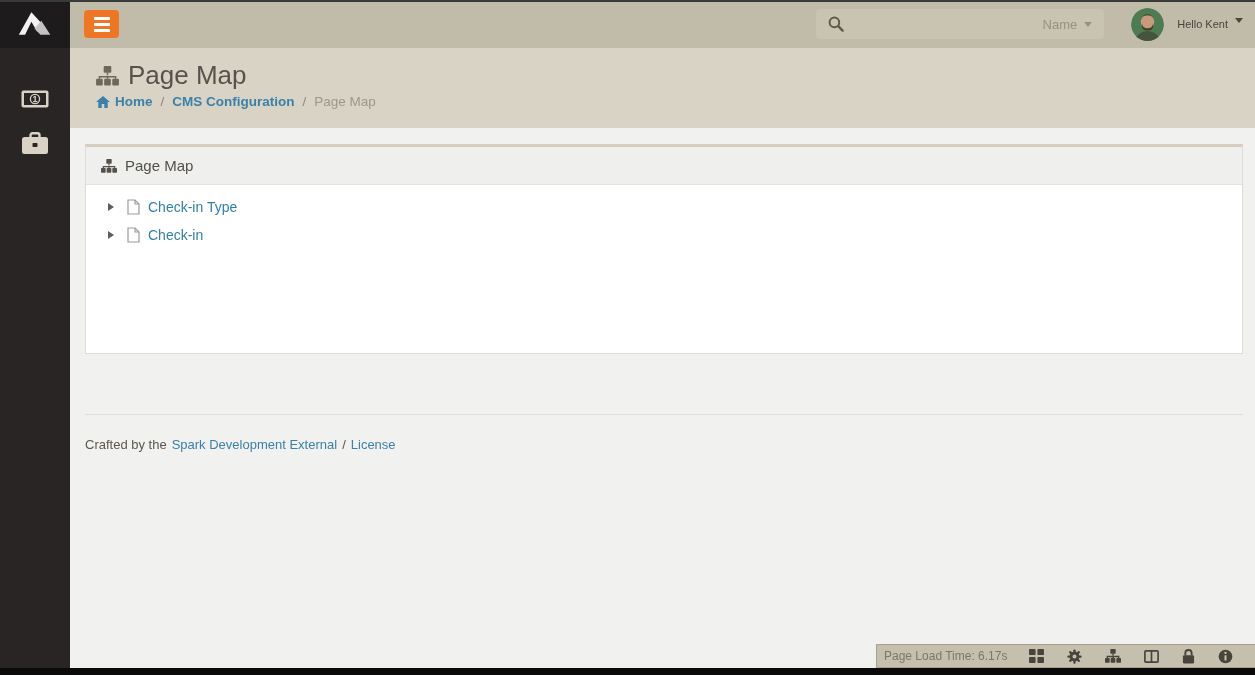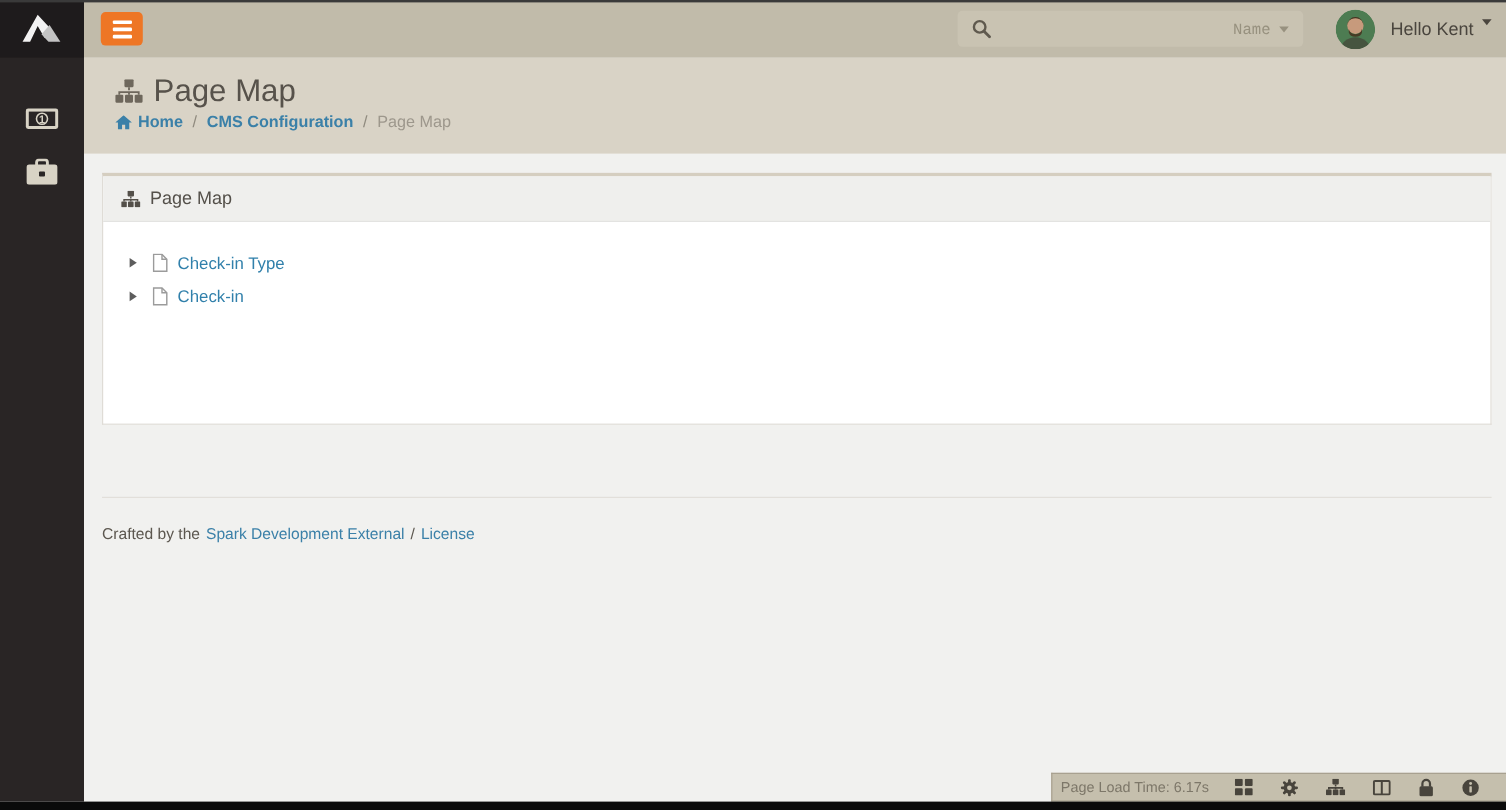--- a/index.html
+++ b/index.html
@@ -17,27 +17,27 @@
   .side-icon{cursor:pointer;line-height:0;}
 
   
   .navbar{position:absolute;left:70px;top:0;width:1185px;height:48px;background:#c1bbaa;z-index:30;}
   .hamburger{position:absolute;left:14px;top:10px;width:35px;height:28px;background:#ee7625;border:none;
              border-radius:4px;display:flex;flex-direction:column;justify-content:center;align-items:center;
              gap:3px;cursor:pointer;padding:0;}
   .hamburger .bar{width:16px;height:3px;background:#fff;border-radius:1px;}
   .nav-right{position:absolute;right:0;top:0;height:48px;display:flex;align-items:center;padding-right:12px;}
   .searchbox{position:relative;width:288px;height:30px;background:#c9c3b2;border-radius:4px;display:flex;
-             align-items:center;padding:0 12px;box-sizing:border-box;margin-right:27px;font-family:Liberation Mono, monospace;}
+             align-items:center;padding:0 12px;box-sizing:border-box;margin-right:27px;}
   .searchbox svg{flex:none;margin-right:8px;}
   .search-input{flex:1;background:transparent;border:none;outline:none;font-size:13px;color:#55504a;min-width:0;
                 font-family:inherit;}
   .search-filter{display:flex;align-items:center;gap:7px;color:#97917f;font-size:13px;cursor:pointer;flex:none;}
   .avatar{width:33px;height:33px;border-radius:50%;overflow:hidden;margin-right:13px;flex:none;cursor:pointer;line-height:0;}
-  .greeting{display:flex;align-items:flex-start;gap:7px;color:#4a453e;font-size:15px;cursor:pointer;}
+  .greeting{display:flex;align-items:flex-start;gap:7px;color:#4a453e;font-size:11px;cursor:pointer;}
 
   
   .caret-down{display:inline-block;width:0;height:0;border-left:4px solid transparent;
               border-right:4px solid transparent;border-top:5px solid currentColor;}
   .caret-right{display:inline-block;width:0;height:0;border-top:4px solid transparent;
                border-bottom:4px solid transparent;border-left:6px solid #5d5d5d;cursor:pointer;}
 
   
   .page-header{position:absolute;left:70px;top:48px;width:1185px;height:80px;background:#d9d3c6;
                box-sizing:border-box;padding:12px 0 0 26px;z-index:20;}
@@ -47,21 +47,21 @@
   .crumb-link{color:#3b80a8;text-decoration:none;cursor:pointer;display:flex;align-items:center;gap:5px;font-weight:bold;}
   .crumb-sep{color:#8f8a7e;}
   .crumb-current{color:#9d978c;}
 
   
   .panel{position:absolute;left:85px;top:144px;width:1158px;height:210px;box-sizing:border-box;
          background:#fff;border:1px solid #dfdcd6;border-top:3px solid #d5cec0;}
   .panel-heading{height:37px;background:#efefed;border-bottom:1px solid #e3e3e1;display:flex;align-items:center;
                  gap:8px;padding:0 15px;font-size:15px;color:#54504a;}
   .panel-heading .pnl-icon{color:#54504a;line-height:0;}
-  .panel-body{padding:20px 15px 0 15px;}
+  .panel-body{padding:8px 15px 0 15px;}
   .tree-row{display:flex;align-items:center;height:28px;padding-left:7px;cursor:pointer;}
   .tree-row .caret-right{margin-right:13px;}
   .tree-row .file-icon{margin-right:8px;line-height:0;}
   .tree-link{color:#3180ab;font-size:14px;text-decoration:none;cursor:pointer;}
 
   
   .footer-rule{position:absolute;left:85px;top:414px;width:1158px;height:1px;background:#e2dfda;}
   .site-footer{position:absolute;left:85px;top:437px;font-size:13px;color:#5c574f;display:flex;gap:5px;}
   .site-footer a{color:#3b80a8;text-decoration:none;cursor:pointer;}
 

